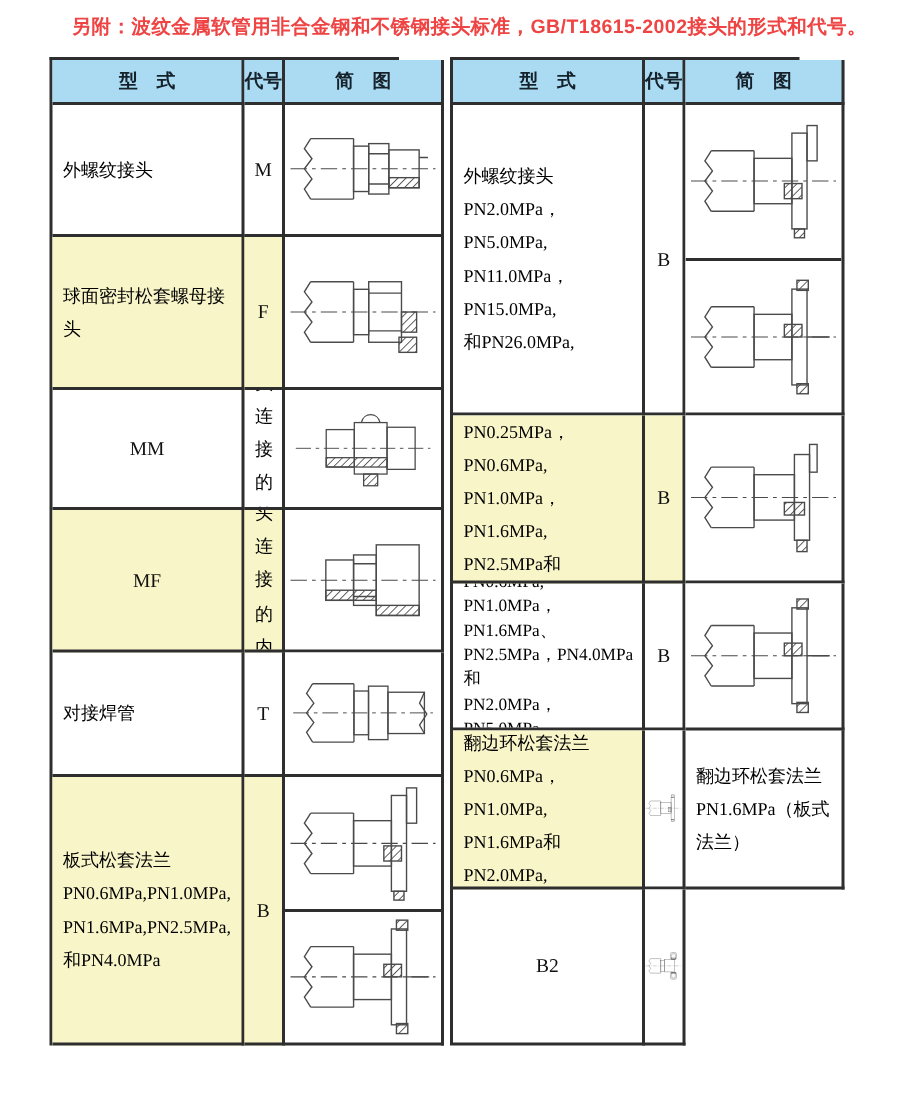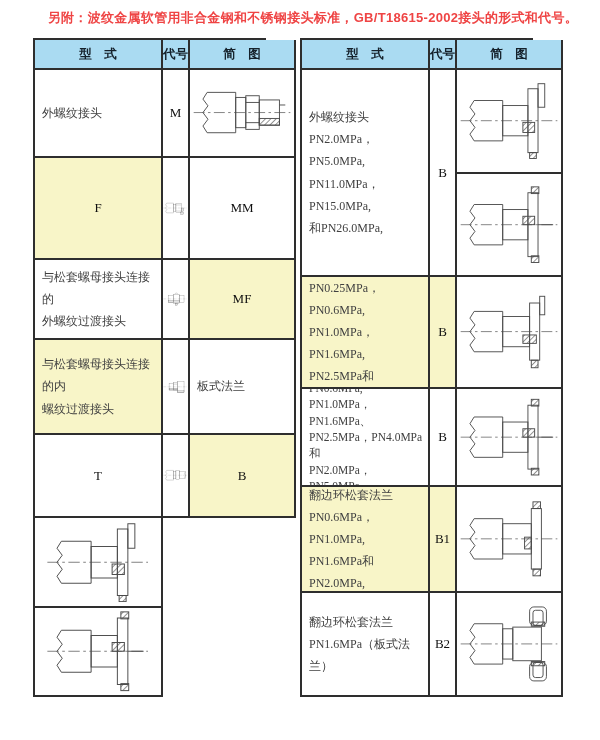--- a/index.html
+++ b/index.html
@@ -23,21 +23,21 @@
     display:grid;
     grid-template-columns:128px 27px 106px;
     border-left:2px solid var(--border);
     border-top:2px solid var(--border);
     background:#fff;
   }
   .cell{
     border-right:2px solid var(--border);
     border-bottom:2px solid var(--border);
     overflow:hidden;
-    color:#404040;
+    color:#000000;
   }
   .head{
     background:var(--header-bg);
     display:flex;align-items:center;justify-content:center;
     font-family:"Liberation Sans","DejaVu Sans",sans-serif;
     font-size:12.5px;font-weight:600;color:#15212b;
   }
   .type{
     display:flex;align-items:center;
     padding:4px 4px 4px 7px;
@@ -91,20 +91,21 @@
             <line x1="64" y1="34" x2="80" y2="34"></line>
             <line x1="64" y1="58" x2="80" y2="58"></line>
             <rect x="80" y="31" width="24" height="30"></rect>
             <rect x="80" y="53" width="24" height="8" fill="url(#h0)"></rect>
             <line x1="104" y1="37" x2="111" y2="37"></line>
             <line x1="2" y1="46" x2="117" y2="46" stroke-dasharray="13 4 3 4" stroke-width="0.8"></line>
           </svg>
         </div>
     </div>
 
+    <div class="cell type hl">球面密封松套螺母接头</div>
     <div class="cell code hl">F</div>
     <div class="cell diag">
       <div class="d">
           <svg viewBox="0 0 120 92" preserveAspectRatio="xMidYMid meet" fill="none" stroke="#4a4a4a" stroke-width="1.1">
             <defs>
               <pattern id="h1" width="4.5" height="4.5" patternUnits="userSpaceOnUse" patternTransform="rotate(45)">
                 <line x1="0" y1="0" x2="0" y2="4.5" stroke="#4a4a4a" stroke-width="1.4"></line>
               </pattern>
             </defs>
             <polyline points="18,22 13,30 19,38 13,46 19,54 13,62 18,70"></polyline>
@@ -160,21 +161,21 @@
             <line x1="52" y1="33" x2="70" y2="33"></line>
             <line x1="52" y1="59" x2="70" y2="59"></line>
             <rect x="70" y="18" width="34" height="56"></rect>
             <rect x="30" y="54" width="40" height="8" fill="url(#h3)"></rect>
             <rect x="70" y="66" width="34" height="8" fill="url(#h3)"></rect>
             <line x1="2" y1="46" x2="117" y2="46" stroke-dasharray="13 4 3 4" stroke-width="0.8"></line>
           </svg>
         </div>
     </div>
 
-    <div class="cell type">板式法兰</div>
+    <div class="cell type">对接焊管</div>
     <div class="cell code">T</div>
     <div class="cell diag">
       <div class="d">
           <svg viewBox="0 0 120 92" preserveAspectRatio="xMidYMid meet" fill="none" stroke="#4a4a4a" stroke-width="1.1">
             <defs>
               <pattern id="h4" width="4.5" height="4.5" patternUnits="userSpaceOnUse" patternTransform="rotate(45)">
                 <line x1="0" y1="0" x2="0" y2="4.5" stroke="#4a4a4a" stroke-width="1.4"></line>
               </pattern>
             </defs>
             <polyline points="18,22 13,30 19,38 13,46 19,54 13,62 18,70"></polyline>
@@ -183,20 +184,24 @@
             <line x1="52" y1="22" x2="52" y2="70"></line>
             <rect x="52" y="28" width="12" height="36"></rect>
             <rect x="64" y="24" width="16" height="44"></rect>
             <rect x="80" y="29" width="30" height="34"></rect>
             <polyline points="110,29 106,38 112,47 106,56 110,63"></polyline>
             <line x1="2" y1="46" x2="117" y2="46" stroke-dasharray="13 4 3 4" stroke-width="0.8"></line>
           </svg>
         </div>
     </div>
 
+    <div class="cell type hl">板式松套法兰
+PN0.6MPa,PN1.0MPa,
+PN1.6MPa,PN2.5MPa,
+和PN4.0MPa</div>
     <div class="cell code hl">B</div>
     <div class="cell diag">
       <div class="d">
           <svg viewBox="0 0 120 92" preserveAspectRatio="xMidYMid meet" fill="none" stroke="#4a4a4a" stroke-width="1.1">
             <defs>
               <pattern id="h5" width="4.5" height="4.5" patternUnits="userSpaceOnUse" patternTransform="rotate(45)">
                 <line x1="0" y1="0" x2="0" y2="4.5" stroke="#4a4a4a" stroke-width="1.4"></line>
               </pattern>
             </defs>
             <polyline points="18,22 13,30 19,38 13,46 19,54 13,62 18,70"></polyline>
@@ -339,21 +344,20 @@
             <rect x="76" y="36" width="14" height="10" fill="url(#h10)"></rect>
             <line x1="94" y1="46" x2="112" y2="46"></line>
             <line x1="2" y1="46" x2="117" y2="46" stroke-dasharray="13 4 3 4" stroke-width="0.8"></line>
           </svg>
         </div>
     </div>
 
     <div class="cell type hl">翻边环松套法兰
 PN0.6MPa，PN1.0MPa,
 PN1.6MPa和PN2.0MPa,</div>
-    <div class="cell code hl">B1</div>
     <div class="cell diag">
       <div class="d">
           <svg viewBox="0 0 120 92" preserveAspectRatio="xMidYMid meet" fill="none" stroke="#4a4a4a" stroke-width="1.1">
             <defs>
               <pattern id="h11" width="4.5" height="4.5" patternUnits="userSpaceOnUse" patternTransform="rotate(45)">
                 <line x1="0" y1="0" x2="0" y2="4.5" stroke="#4a4a4a" stroke-width="1.4"></line>
               </pattern>
             </defs>
             <polyline points="18,22 13,30 19,38 13,46 19,54 13,62 18,70"></polyline>
             <line x1="18" y1="22" x2="52" y2="22"></line>

